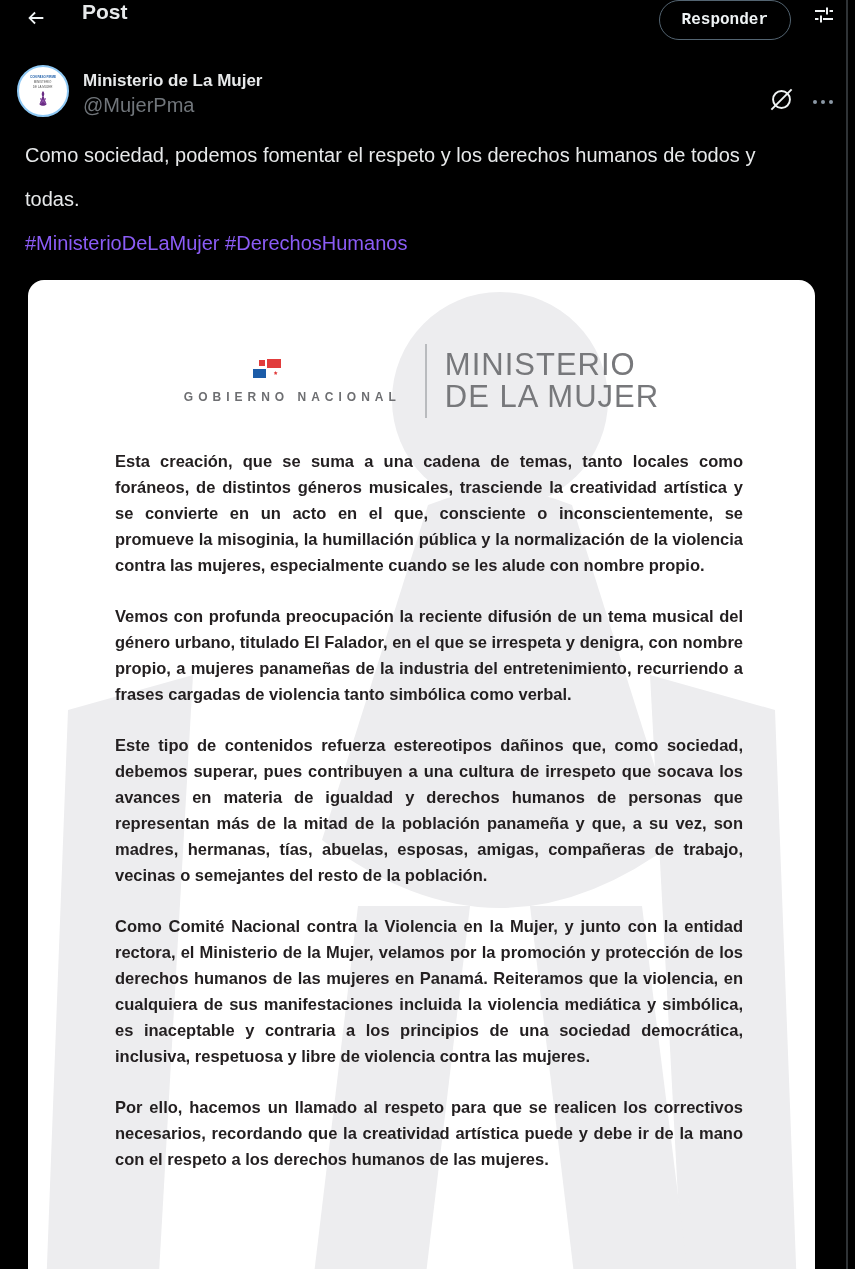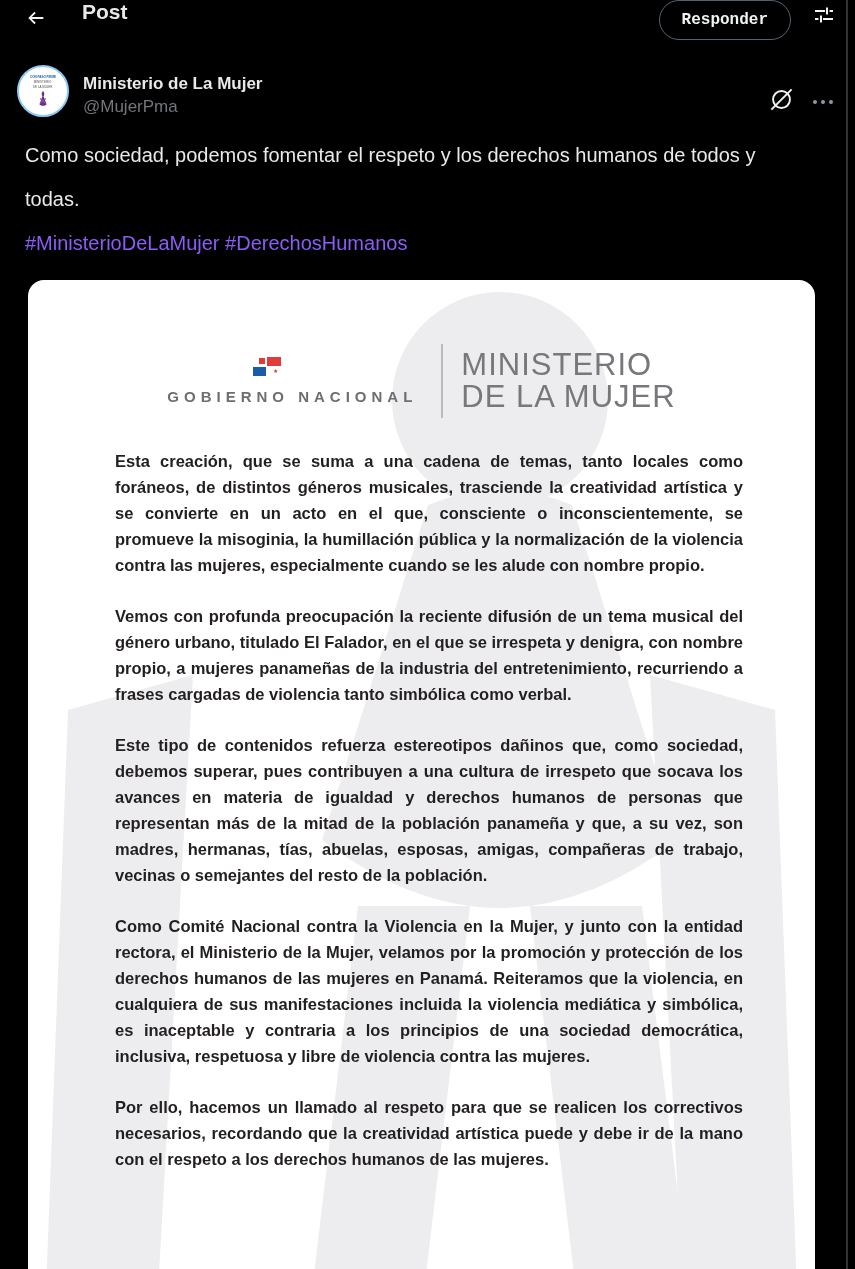--- a/index.html
+++ b/index.html
@@ -29,42 +29,42 @@
   .avatar {
     width:52px; height:52px; border-radius:50%; background:#fff;
     border:2px solid #8ec8f4; overflow:hidden; position:relative; flex:0 0 auto;
     display:flex; flex-direction:column; align-items:center; justify-content:center; cursor:pointer;
   }
   .avatar .micro { font-size:6px; transform:scale(0.5); color:#555; white-space:nowrap; line-height:5px; }
   .avatar .micro.blue { color:#1b5ca8; font-weight:700; }
   .avatar svg { display:block; margin-top:1px; }
   .author-names { margin-left:14px; flex:1; padding-top:2px; }
   .author-name { font-size:17px; font-weight:700; color:#e7e9ea; cursor:pointer; }
-  .author-handle { font-size:17px; color:#71767b; margin-top:3px; }
+  .author-handle { font-size:20px; color:#71767b; margin-top:3px; }
   .author-actions { display:flex; align-items:center; gap:18px; padding-top:8px; }
   .icon-btn { cursor:pointer; display:flex; align-items:center; justify-content:center; }
   .dots { display:flex; gap:4px; }
   .dots i { width:4px; height:4px; border-radius:50%; background:#8b98a5; display:block; }
 
   
   .tweet-text { padding:16px 30px 0 25px; font-size:20px; line-height:44px; color:#e7e9ea; max-width:820px; }
   .hashtags { color:#8b5cf6; cursor:pointer; }
 
   
   .statement-card {
     position:relative; margin:15px 0 0 28px; width:787px; height:1011px;
     background:#ffffff; border-radius:16px; overflow:hidden; cursor:pointer;
   }
   .watermark { position:absolute; inset:0; z-index:0; }
   .card-content { position:relative; z-index:1; }
 
   .logo-row { display:flex; justify-content:center; align-items:center; padding-top:64px; }
   .gov-logo { text-align:center; margin-right:24px; }
   .flag-icon { display:inline-block; margin-bottom:5px; margin-left:-50px; }
-  .gov-line1 { font-size:15px; font-weight:700; letter-spacing:5px; color:#6d6e71; white-space:nowrap; }
+  .gov-line1 { font-size:12px; font-weight:700; letter-spacing:5px; color:#6d6e71; white-space:nowrap; }
   .gov-line2 { font-size:24px; font-weight:700; color:#1b5ca8; letter-spacing:0.5px; margin-top:3px; white-space:nowrap; }
   .gov-line2 .star { color:#e13c3c; font-size:15px; vertical-align:2px; padding:0 6px; }
   .logo-divider { width:2px; height:74px; background:#b9bbbe; }
   .ministry-logo { margin-left:18px; font-size:31px; line-height:32px; color:#77787b;
                    letter-spacing:1px; font-weight:500; }
 
   .statement-body { margin:30px 72px 0 87px; }
   .statement-body p {
     font-size:16.5px; font-weight:700; line-height:26px; color:#231f20;
     text-align:justify; margin-bottom:25px;

